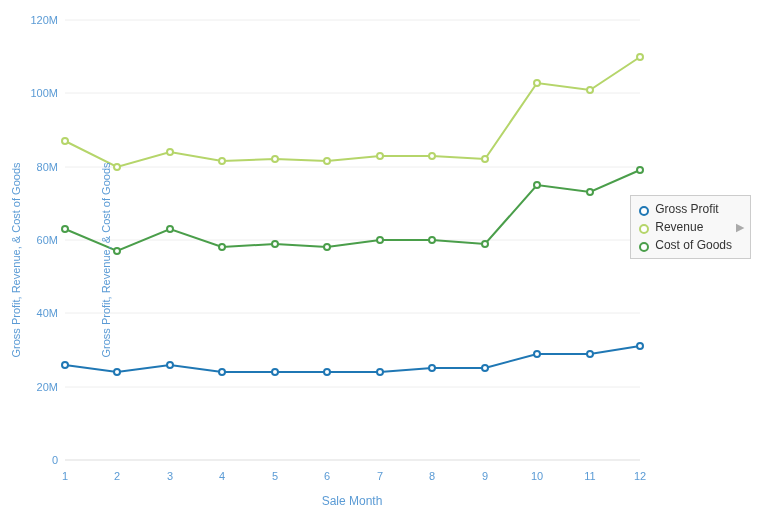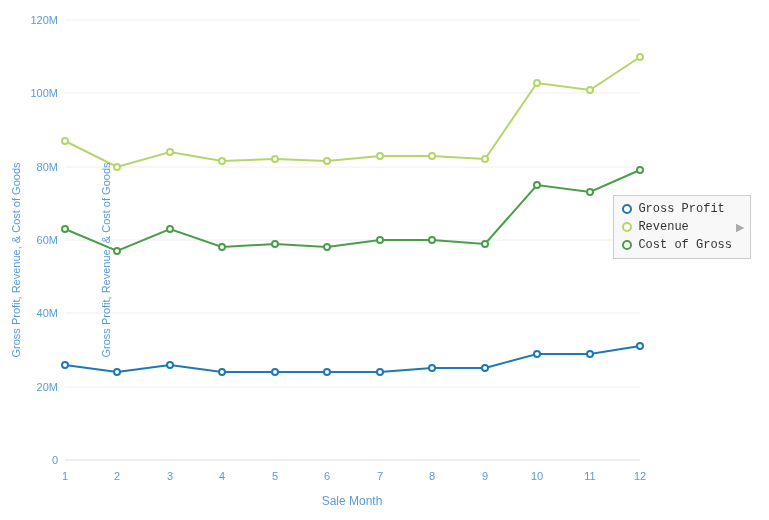--- a/index.html
+++ b/index.html
@@ -15,23 +15,22 @@
       width: 100%;
       height: 100%;
     }
     svg.chart-svg {
       position: absolute;
       left: 0;
       top: 0;
     }
     .legend-item {
       display: flex;
-      align-items: center;
+      align-items: flex-end;
       margin-bottom: 4px;
-      font-family: Liberation Mono, monospace;
     }
     .legend-item:last-child { margin-bottom: 0; }
     .legend-dot {
       width: 10px;
       height: 10px;
       border-radius: 50%;
       border: 2px solid;
       background: #fff;
       margin-right: 6px;
       flex-shrink: 0;
@@ -170,16 +169,16 @@
     <div class="legend-item">
       <div class="legend-dot" style="border-color:#1f77b4;"></div>
       <span>Gross Profit</span>
     </div>
     <div class="legend-item">
       <div class="legend-dot" style="border-color:#b5d56a;"></div>
       <span>Revenue</span>
     </div>
     <div class="legend-item">
       <div class="legend-dot" style="border-color:#4a9e4a;"></div>
-      <span>Cost of Gross</span>
+      <span>Cost of Goods</span>
     </div>
   </div>
 </div>
 
 </body></html>

